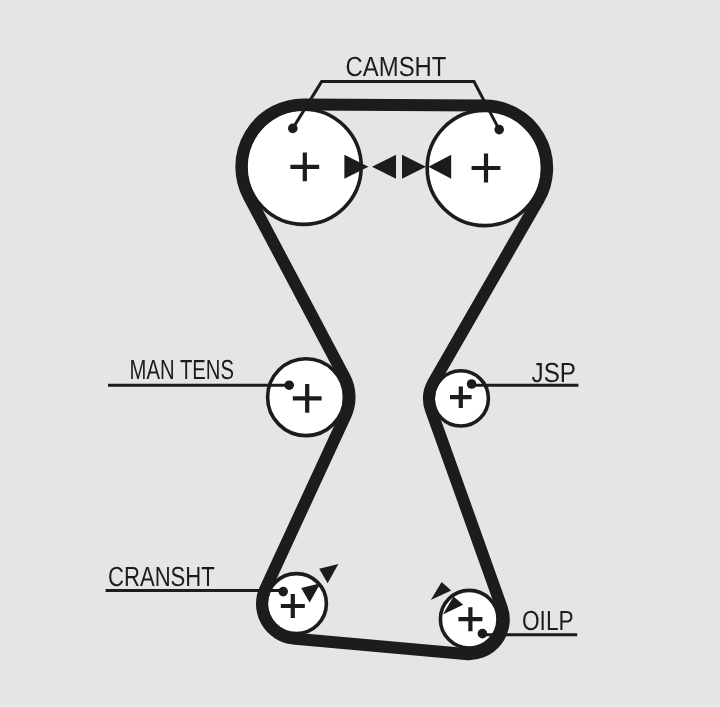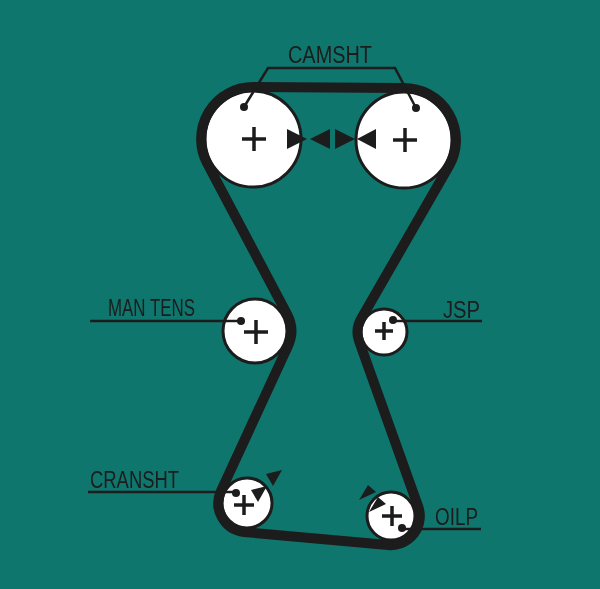--- a/index.html
+++ b/index.html
@@ -4,21 +4,21 @@
 <style>
   html, body {
     margin: 0;
     padding: 0;
     background: #ffffff;
   }
   .stage {
     position: relative;
     width: 600px;
     height: 589px;
-    background: #0f766e;
+    background: #e5e5e5;
     overflow: hidden;
   }
   svg { display: block; }
   .lbl {
     font-family: "Liberation Sans", sans-serif;
     font-size: 23px;
     font-weight: 400;
     fill: #1c1c1c;
   }
   .belt {

